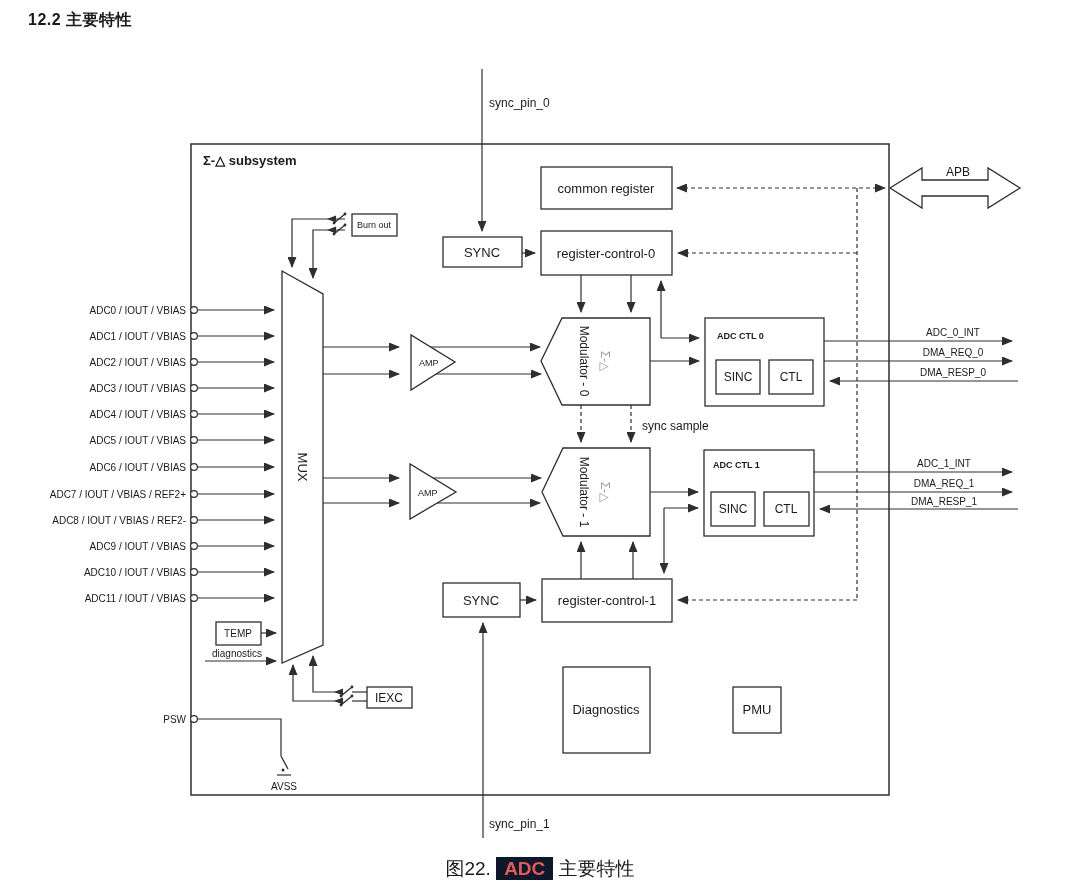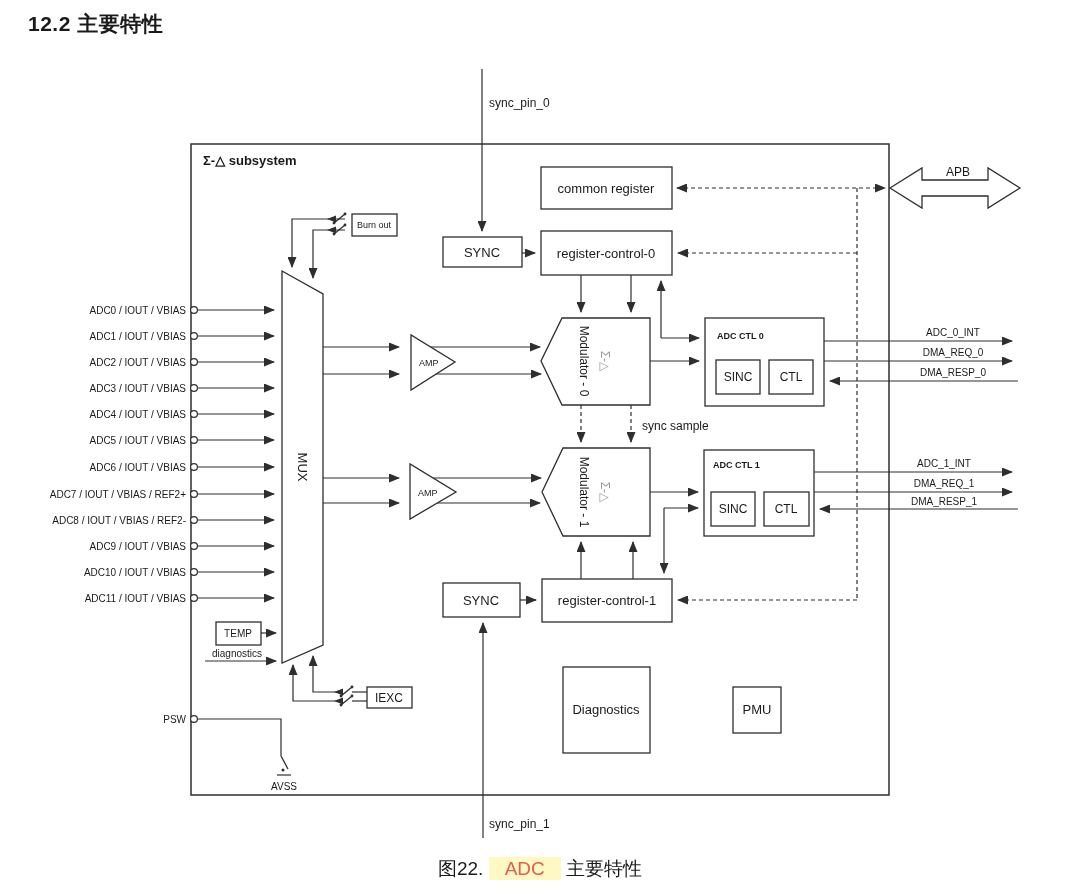--- a/index.html
+++ b/index.html
@@ -1,21 +1,21 @@
 <!DOCTYPE html>
 <html><head>
 <meta charset="utf-8">
 <style>
   html,body{margin:0;padding:0;background:#fff;}
   #page{position:relative;width:1080px;height:893px;background:#ffffff;overflow:hidden;
         font-family:"Liberation Sans", sans-serif;color:#1a1a1a;}
-  #doc-title{position:absolute;left:28px;top:10px;font-size:21px;font-weight:bold;letter-spacing:.5px;}
+  #doc-title{position:absolute;left:28px;top:10px;font-size:16px;font-weight:bold;letter-spacing:.5px;}
   #diagram-svg{position:absolute;left:0;top:0;}
   #caption{position:absolute;left:0;top:856px;width:1080px;text-align:center;font-size:19px;}
-  #caption .hl{color:#e05c5c;background:#fef9c3;padding:1px 16px;}
+  #caption .hl{color:#e05c5c;background:#0f172a;padding:1px 8px;font-weight:bold;}
   text{fill:#1a1a1a;}
   .ln{stroke:#2e2e2e;stroke-width:1.2;fill:none;}
   .ln-d{stroke:#2e2e2e;stroke-width:1.2;fill:none;stroke-dasharray:4 3;}
   .bx{fill:#ffffff;stroke:#2e2e2e;stroke-width:1.3;}
   .bx2{fill:#ffffff;stroke:#2e2e2e;stroke-width:1.5;}
   .t13{font-size:13px;}
   .t12{font-size:12px;}
   .t10{font-size:10px;}
   .t9{font-size:9px;}
   .tb{font-weight:bold;}

